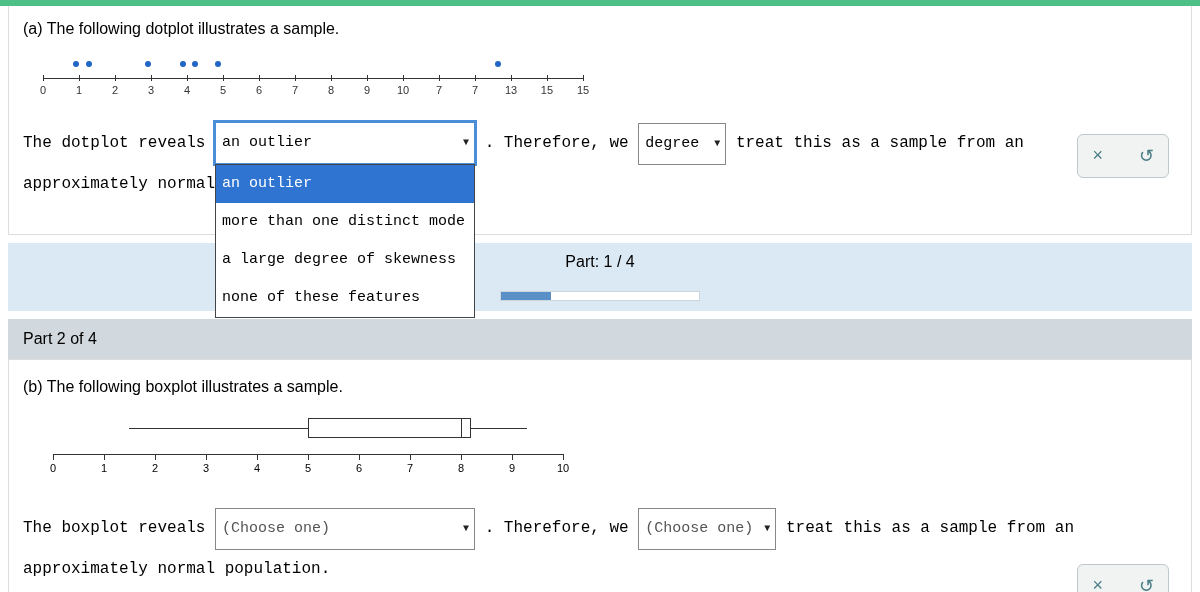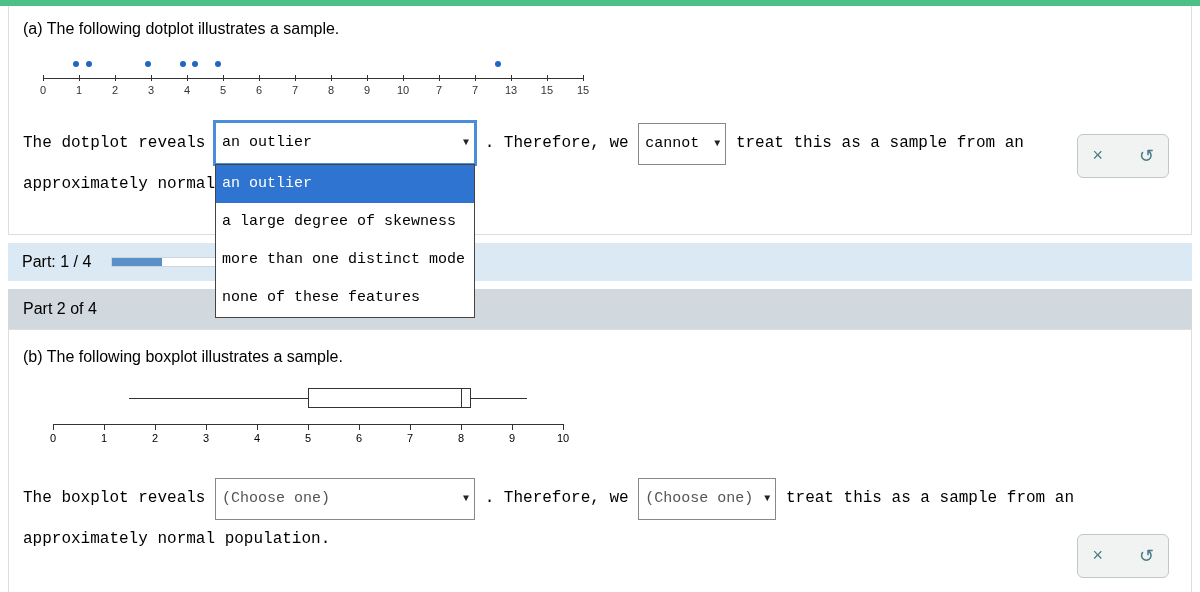--- a/index.html
+++ b/index.html
@@ -39,21 +39,21 @@
   .opt.sel-opt { background: #2f74d0; color: #fff; }
   .action-box {
     position: absolute; right: 22px; top: 128px;
     border: 1px solid #bfc8cc; border-radius: 6px;
     padding: 10px 14px; display: flex; gap: 36px;
     background: #f1f3f3;
   }
   .action-btn { color: #4a7e86; font-size: 18px; cursor: pointer; }
   .progress-bar {
     display: flex; align-items: center; gap: 20px;
-    background: #dbe9f4; padding: 10px 14px; margin: 8px;
+    background: #dbe9f4; padding: 10px 14px; margin: 8px; flex-direction: column;
   }
   .progress-track { width: 200px; height: 10px; background: #fff; border: 1px solid #cdd6dc; position: relative; }
   .progress-fill { position: absolute; left: 0; top: 0; bottom: 0; width: 25%; background: #5a8fc8; }
   .part-header {
     background: #d2d9de; padding: 10px 14px; margin: 8px 8px 0 8px;
     border: 1px solid #d2d9de;
   }
   .part-b { margin: 0 8px 8px 8px; border: 1px solid #ddd; padding: 18px 14px 40px 14px; position: relative; }
   .boxplot { position: relative; width: 560px; height: 70px; margin-top: 14px; }
   .bp-whisker { position: absolute; top: 18px; border-top: 1px solid #333; }
@@ -124,28 +124,28 @@
 
     <div class="sentence">
       <span>The dotplot reveals</span>
       <span class="sel-wrap">
         <span class="sel focused">
           <span>an outlier</span>
           <span class="caret">▼</span>
         </span>
         <div class="dropdown">
           <div class="opt sel-opt">an outlier</div>
+          <div class="opt">more than one distinct mode</div>
           <div class="opt">a large degree of skewness</div>
-          <div class="opt">more than one distinct mode</div>
           <div class="opt">none of these features</div>
         </div>
       </span>
       <span>. Therefore, we</span>
       <span class="sel small">
-        <span>cannot</span>
+        <span>degree</span>
         <span class="caret">▼</span>
       </span>
       <span>treat this as a sample from an</span><br>
       <span>approximately normal population.</span>
     </div>
 
     <div class="action-box">
       <span class="action-btn">×</span>
       <span class="action-btn">↺</span>
     </div>

